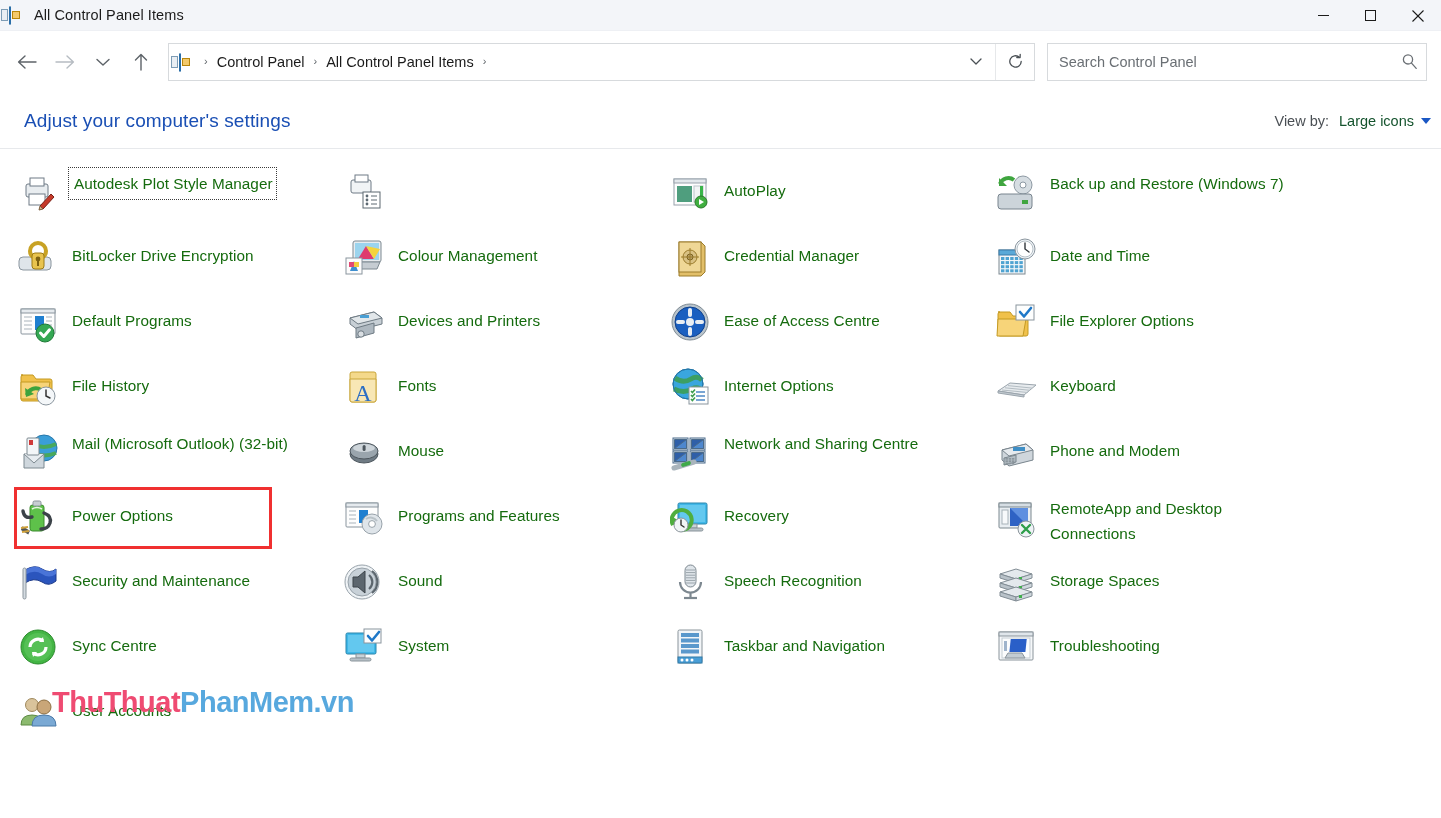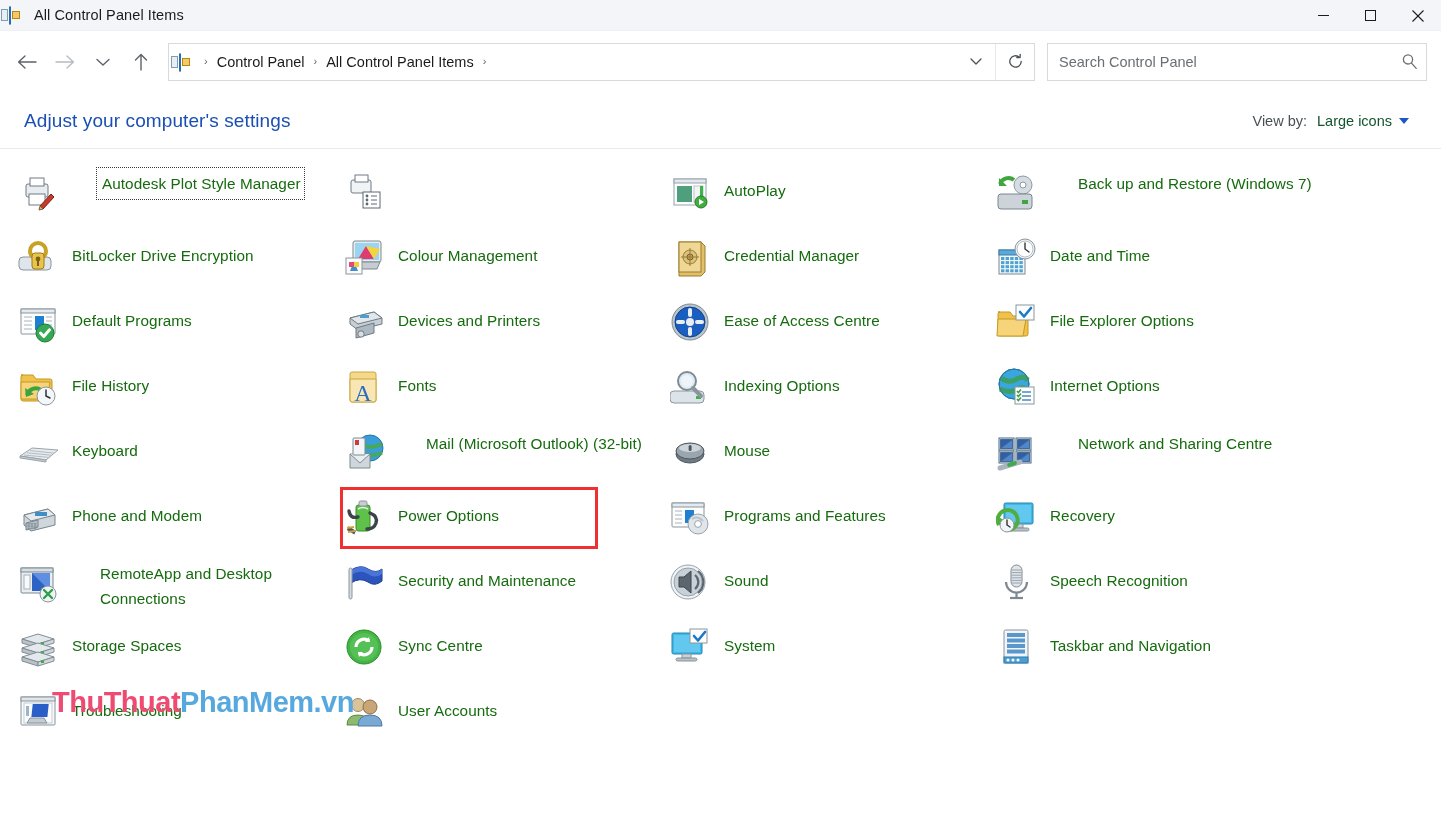--- a/index.html
+++ b/index.html
@@ -130,21 +130,21 @@
     font-size: 14.5px;
     color: #6a6f74;
     padding-left: 11px;
   }
   .search-ico { width: 34px; display: flex; align-items: center; justify-content: center; color: #6a6f74; }
 
   
   .headrow {
     height: 56px;
     display: flex; align-items: center;
-    padding: 0 32px 0 24px;
+    padding: 0 10px 0 24px;
     justify-content: space-between;
     border-bottom: 1px solid #e7e9ec;
   }
   .page-title {
     font-size: 19px;
     color: #1a4fb4;
     letter-spacing: 0.1px;
   }
   .viewby { display: flex; align-items: center; gap: 10px; }
   .viewby-label { font-size: 14.5px; color: #4a4f54; }
@@ -187,21 +187,21 @@
   }
   .item .ico svg { display: block; }
   .item .label {
     font-size: 15.3px;
     line-height: 25px;
     color: #156b0e;
     padding-top: 7px;
     max-width: 240px;
     letter-spacing: 0.05px;
   }
-  .item.two-line .label { padding-top: 0px; margin-left: 28px; }
+  .item.two-line .label { padding-top: 0px; }
   .item.focus .label {
     outline: 1px dotted #3a3a3a;
     outline-offset: 3px;
     padding-left: 2px;
   }
   .item.highlight::after {
     content: "";
     position: absolute;
     left: -4px; top: -3px;
     width: 252px; height: 56px;
@@ -530,32 +530,20 @@
             <path d="M8 5 h22 a2 2 0 0 1 2 2 v26 a2 2 0 0 1 -2 2 h-22 a2 2 0 0 1 -2 -2 v-26 a2 2 0 0 1 2 -2z" fill="#f4d98b" stroke="#c9a63b"></path>
             <path d="M6 12 h26 v21 a2 2 0 0 1 -2 2 h-22 a2 2 0 0 1 -2 -2z" fill="#f8e7b5" stroke="#c9a63b"></path>
             <text x="19" y="34" font-family="Liberation Serif, serif" font-size="24" fill="#2c6ec4" text-anchor="middle">A</text>
           </svg>
         </span>
         <span class="label">Fonts</span>
       </div>
       <div class="item">
         <span class="ico">
           <svg width="42" height="42" viewBox="0 0 42 42">
-            <path d="M4 24 h26 a4 4 0 0 1 4 4 v4 a4 4 0 0 1 -4 4 h-26 a4 4 0 0 1 -4 -4 v-4 a4 4 0 0 1 4 -4z" fill="#dde4e9" stroke="#8a959e"></path>
-            <rect x="26" y="29" width="5" height="3" fill="#3db34a"></rect>
-            <circle cx="17" cy="14" r="9" fill="#dfeaf2" stroke="#7f8b94" stroke-width="2"></circle>
-            <circle cx="17" cy="14" r="6" fill="#eef5fa"></circle>
-            <line x1="23" y1="21" x2="31" y2="29" stroke="#8a959e" stroke-width="4" stroke-linecap="round"></line>
-          </svg>
-        </span>
-        <span class="label">Indexing Options</span>
-      </div>
-      <div class="item">
-        <span class="ico">
-          <svg width="42" height="42" viewBox="0 0 42 42">
             <circle cx="18" cy="17" r="15" fill="#3aa6de" stroke="#2376a8"></circle>
             <path d="M5 11 q8 6 16 1 q6 -4 11 1" fill="none" stroke="#3d9e4d" stroke-width="5" opacity="0.85"></path>
             <path d="M4 22 q10 5 18 0 q6 -3 10 2" fill="none" stroke="#3d9e4d" stroke-width="5" opacity="0.85"></path>
             <ellipse cx="18" cy="17" rx="15" ry="15" fill="none" stroke="#2376a8"></ellipse>
             <rect x="19" y="20" width="19" height="17" fill="#fdfefe" stroke="#8a959e"></rect>
             <g stroke="#3f7fc0" stroke-width="1.4">
               <line x1="26" y1="25" x2="35" y2="25"></line>
               <line x1="26" y1="29" x2="35" y2="29"></line>
               <line x1="26" y1="33" x2="35" y2="33"></line>
             </g>

